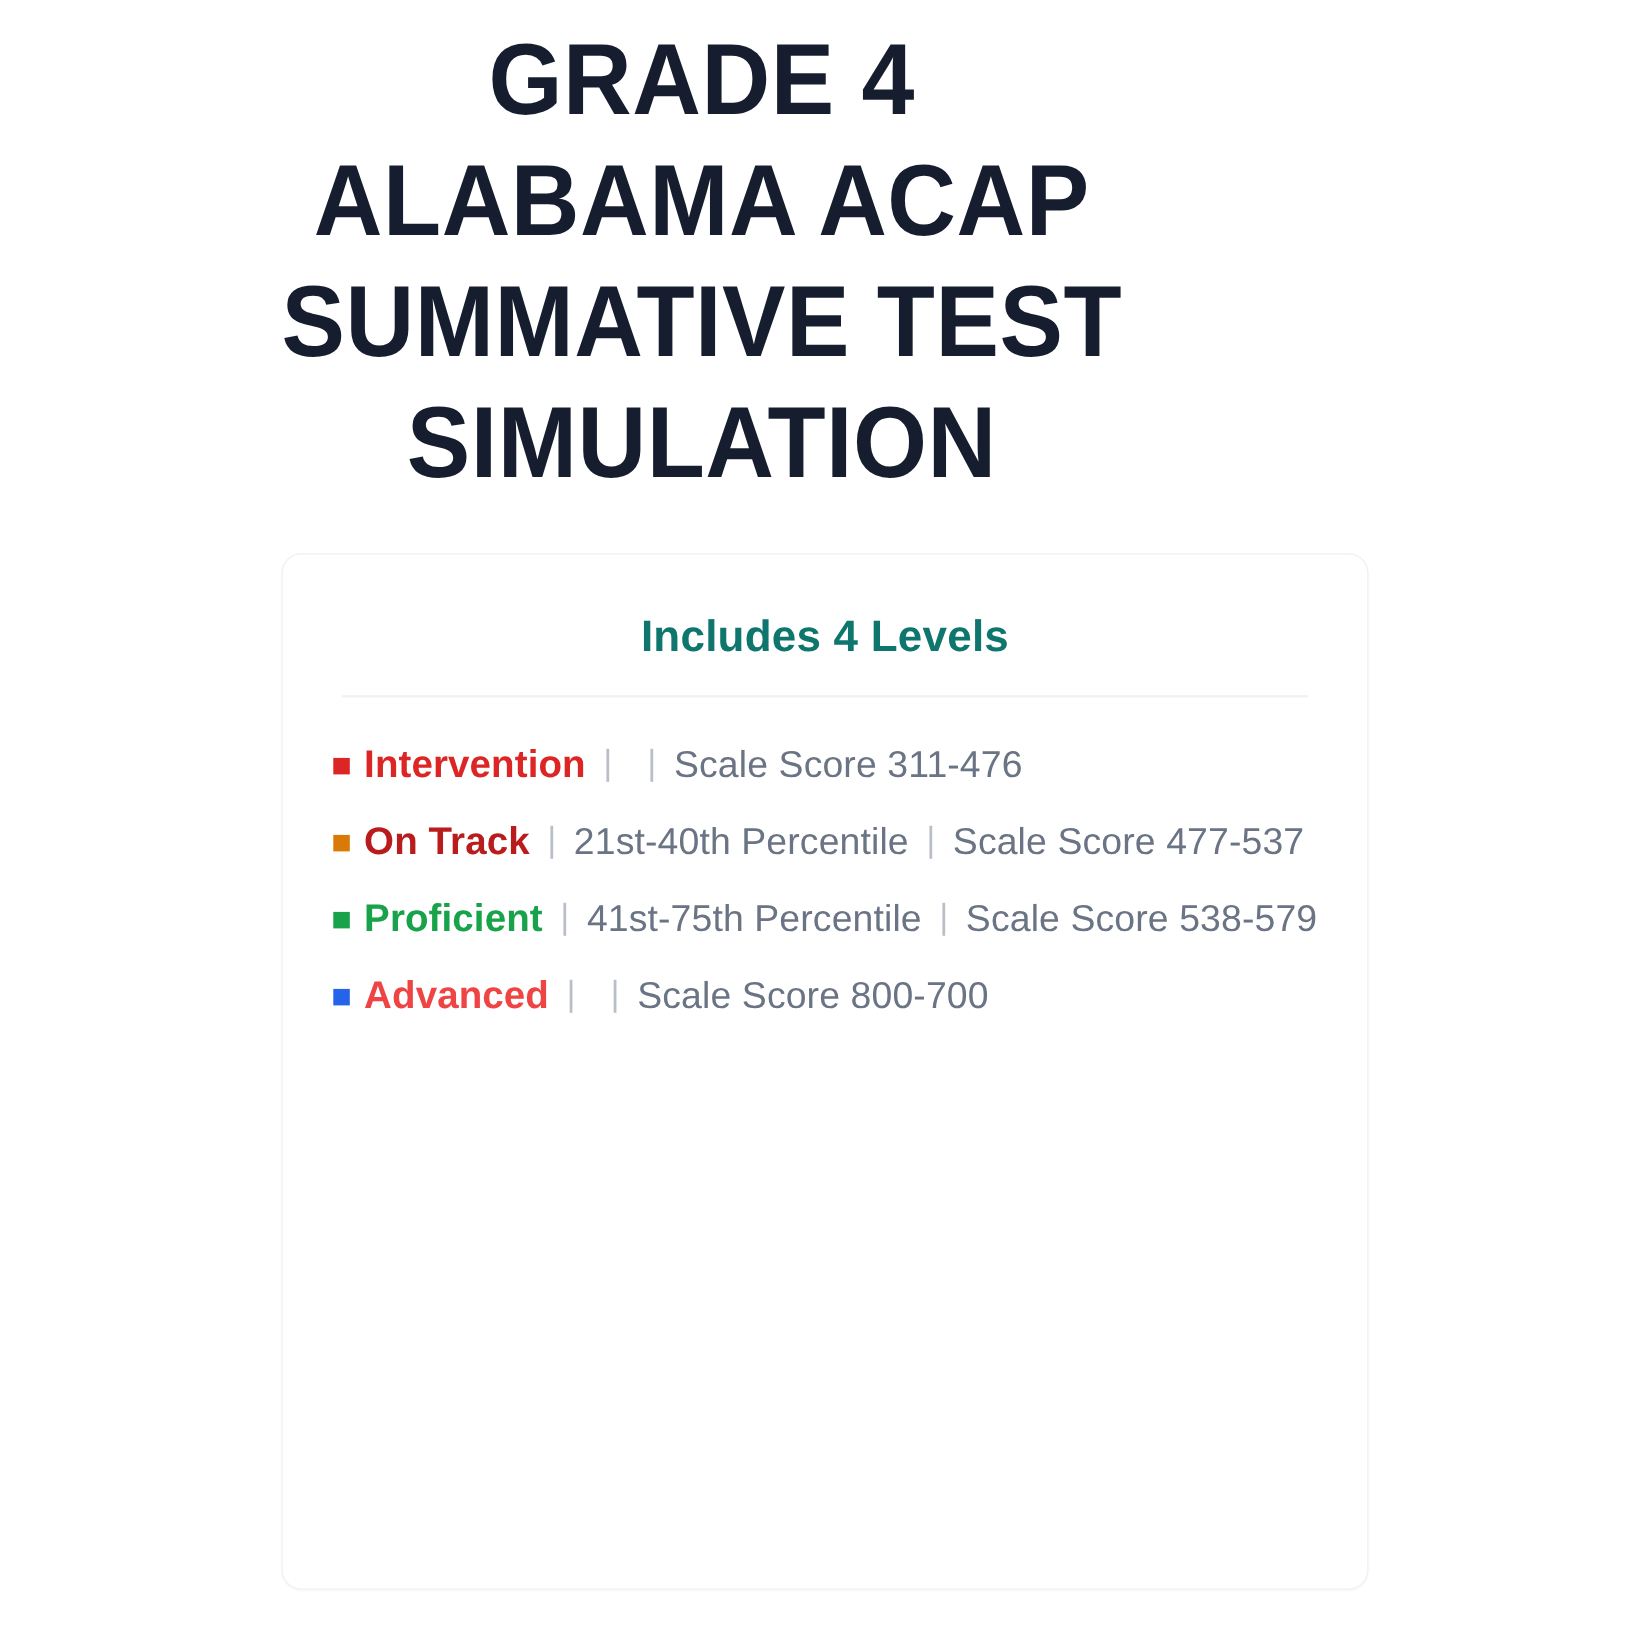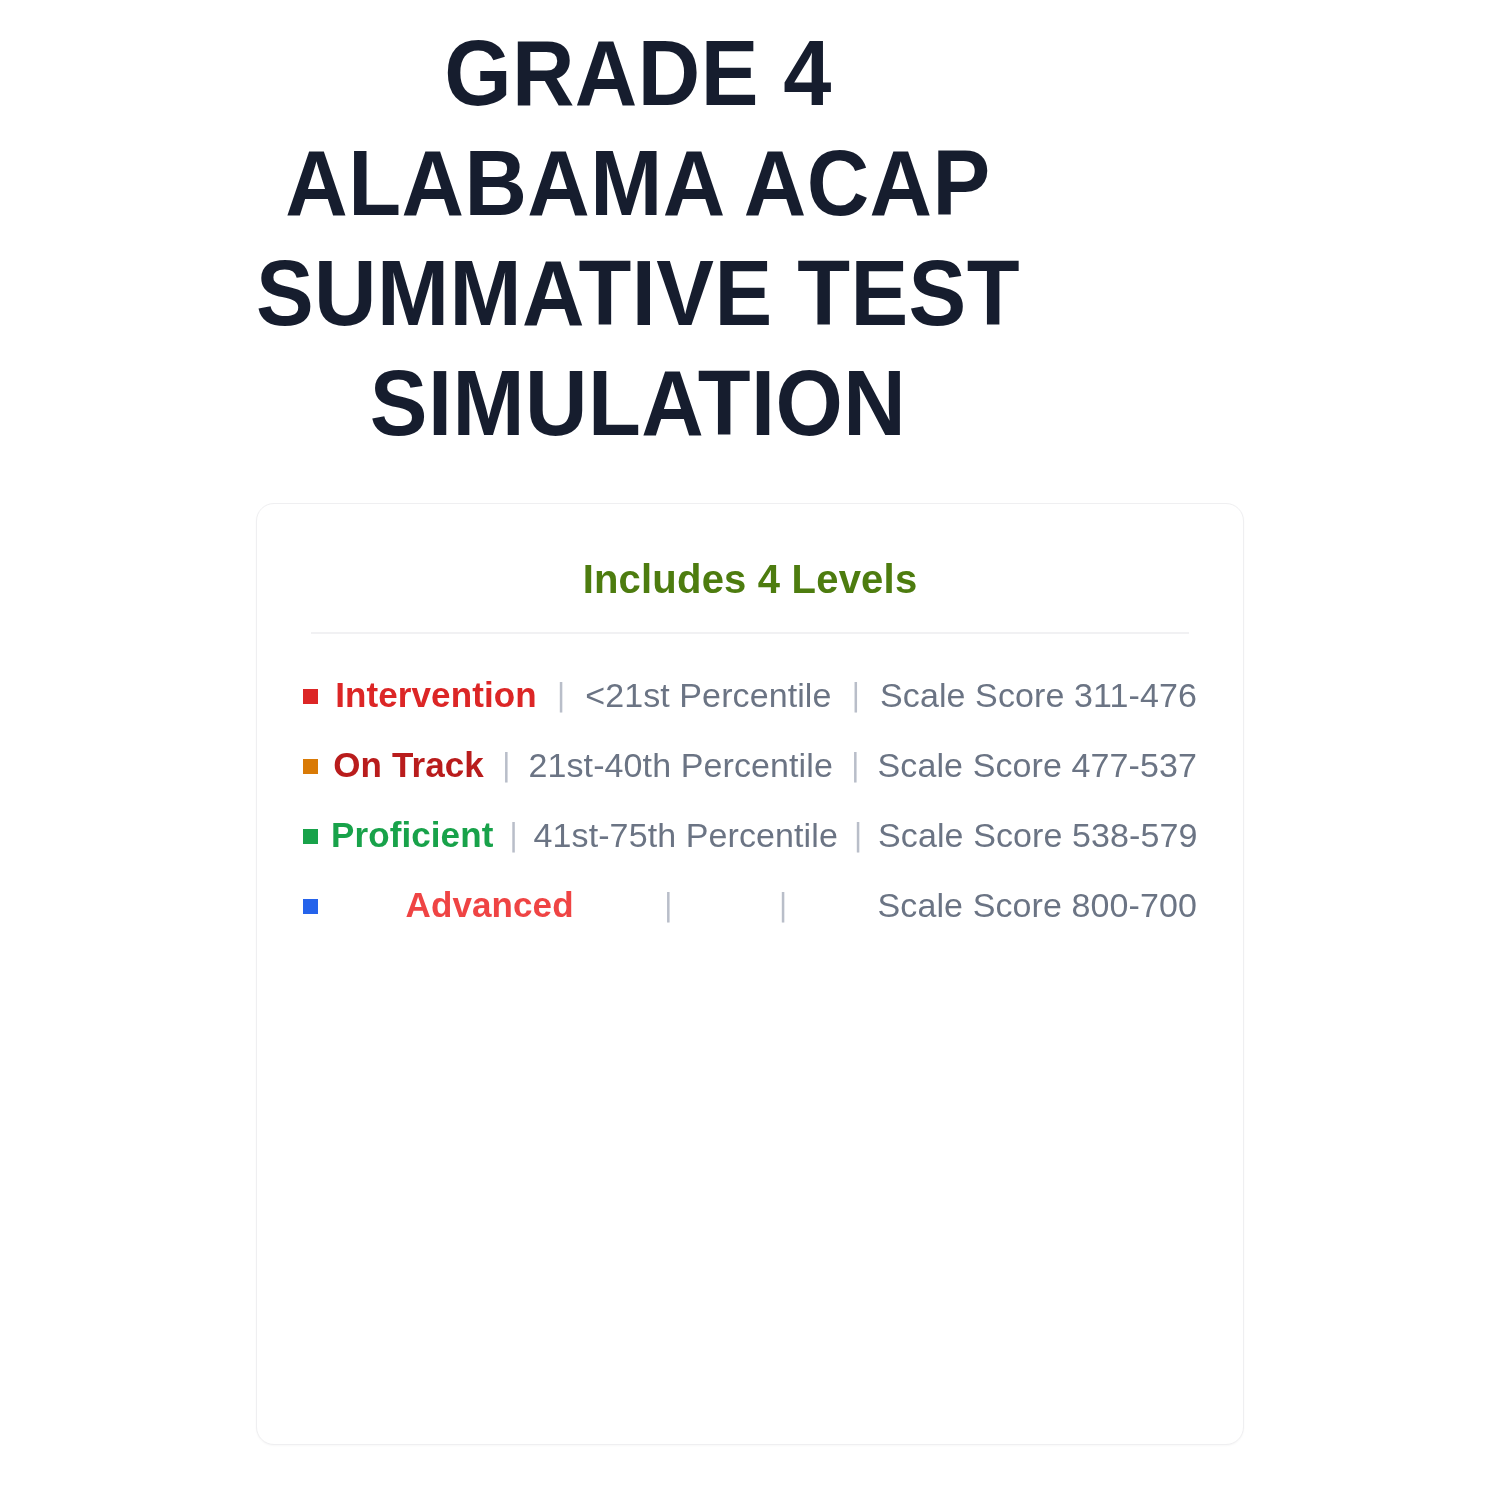--- a/index.html
+++ b/index.html
@@ -51,21 +51,21 @@
     box-shadow: 0 1px 2px rgba(16, 24, 40, 0.03);
   }
 
   .card-inner {
     padding: 52px 46px 0 46px;
   }
 
   .card-title {
     margin: 0;
     text-align: center;
-    color: #4d7c0f;
+    color: #0f766e;
     font-family: "Liberation Sans Narrow", "Liberation Sans", sans-serif;
     font-weight: 700;
     font-size: 40px;
     line-height: 46px;
     letter-spacing: 0.2px;
   }
 
   .divider {
     margin: 30px 8px 0 8px;
     height: 2px;
@@ -76,21 +76,21 @@
   
   .levels {
     margin: 0;
     padding: 26px 0 0 0;
     list-style: none;
   }
 
   .level-row {
     display: flex;
     align-items: center;
-    justify-content: space-between;
+    justify-content: flex-start;
     height: 70px;
     white-space: nowrap;
   }
 
   .bullet {
     display: inline-block;
     width: 15px;
     height: 15px;
     flex: 0 0 auto;
     margin-right: 13px;
@@ -142,21 +142,20 @@
       <h2 class="card-title">Includes 4 Levels</h2>
 
       <hr class="divider">
 
       <ul class="levels">
 
         <li class="level-row">
           <span class="bullet" style="background:#DC2626"></span>
           <span class="level-label" style="color:#DC2626">Intervention</span>
           <span class="sep">|</span>
-          <span class="level-meta">&lt;21st Percentile</span>
           <span class="sep">|</span>
           <span class="level-meta">Scale Score 311-476</span>
         </li>
 
         <li class="level-row">
           <span class="bullet" style="background:#D97A06"></span>
           <span class="level-label" style="color:#b91c1c">On Track</span>
           <span class="sep">|</span>
           <span class="level-meta">21st-40th Percentile</span>
           <span class="sep">|</span>

